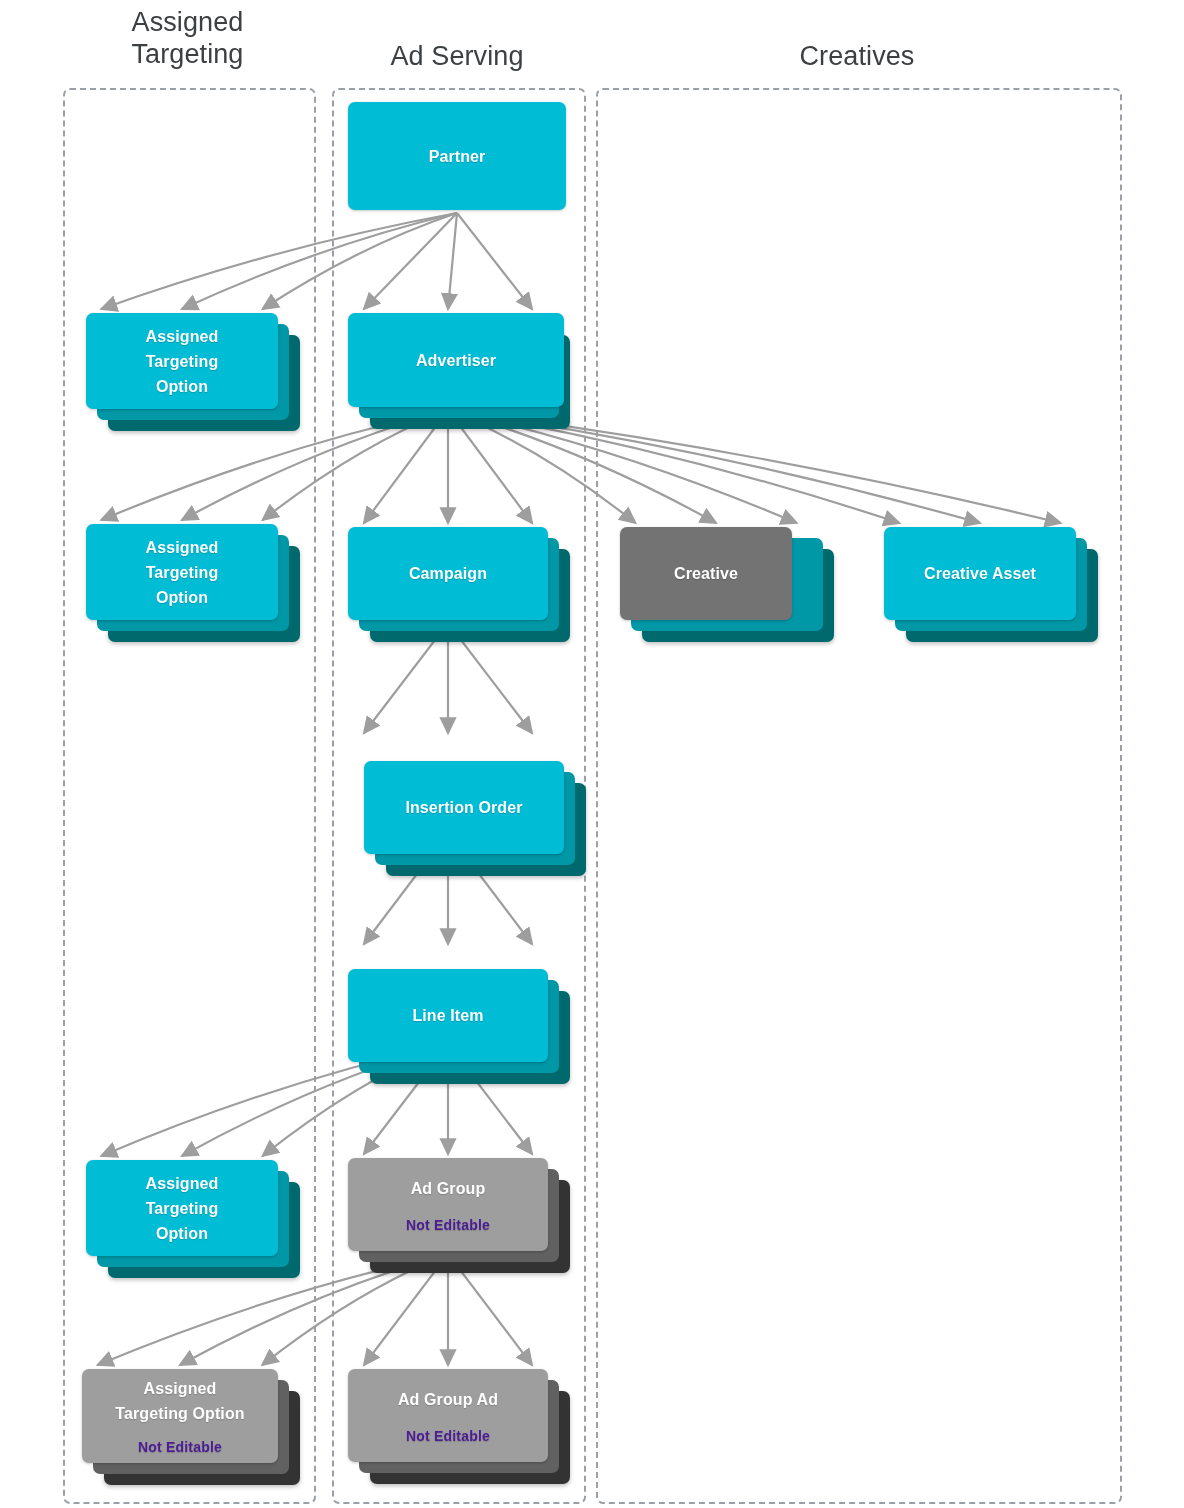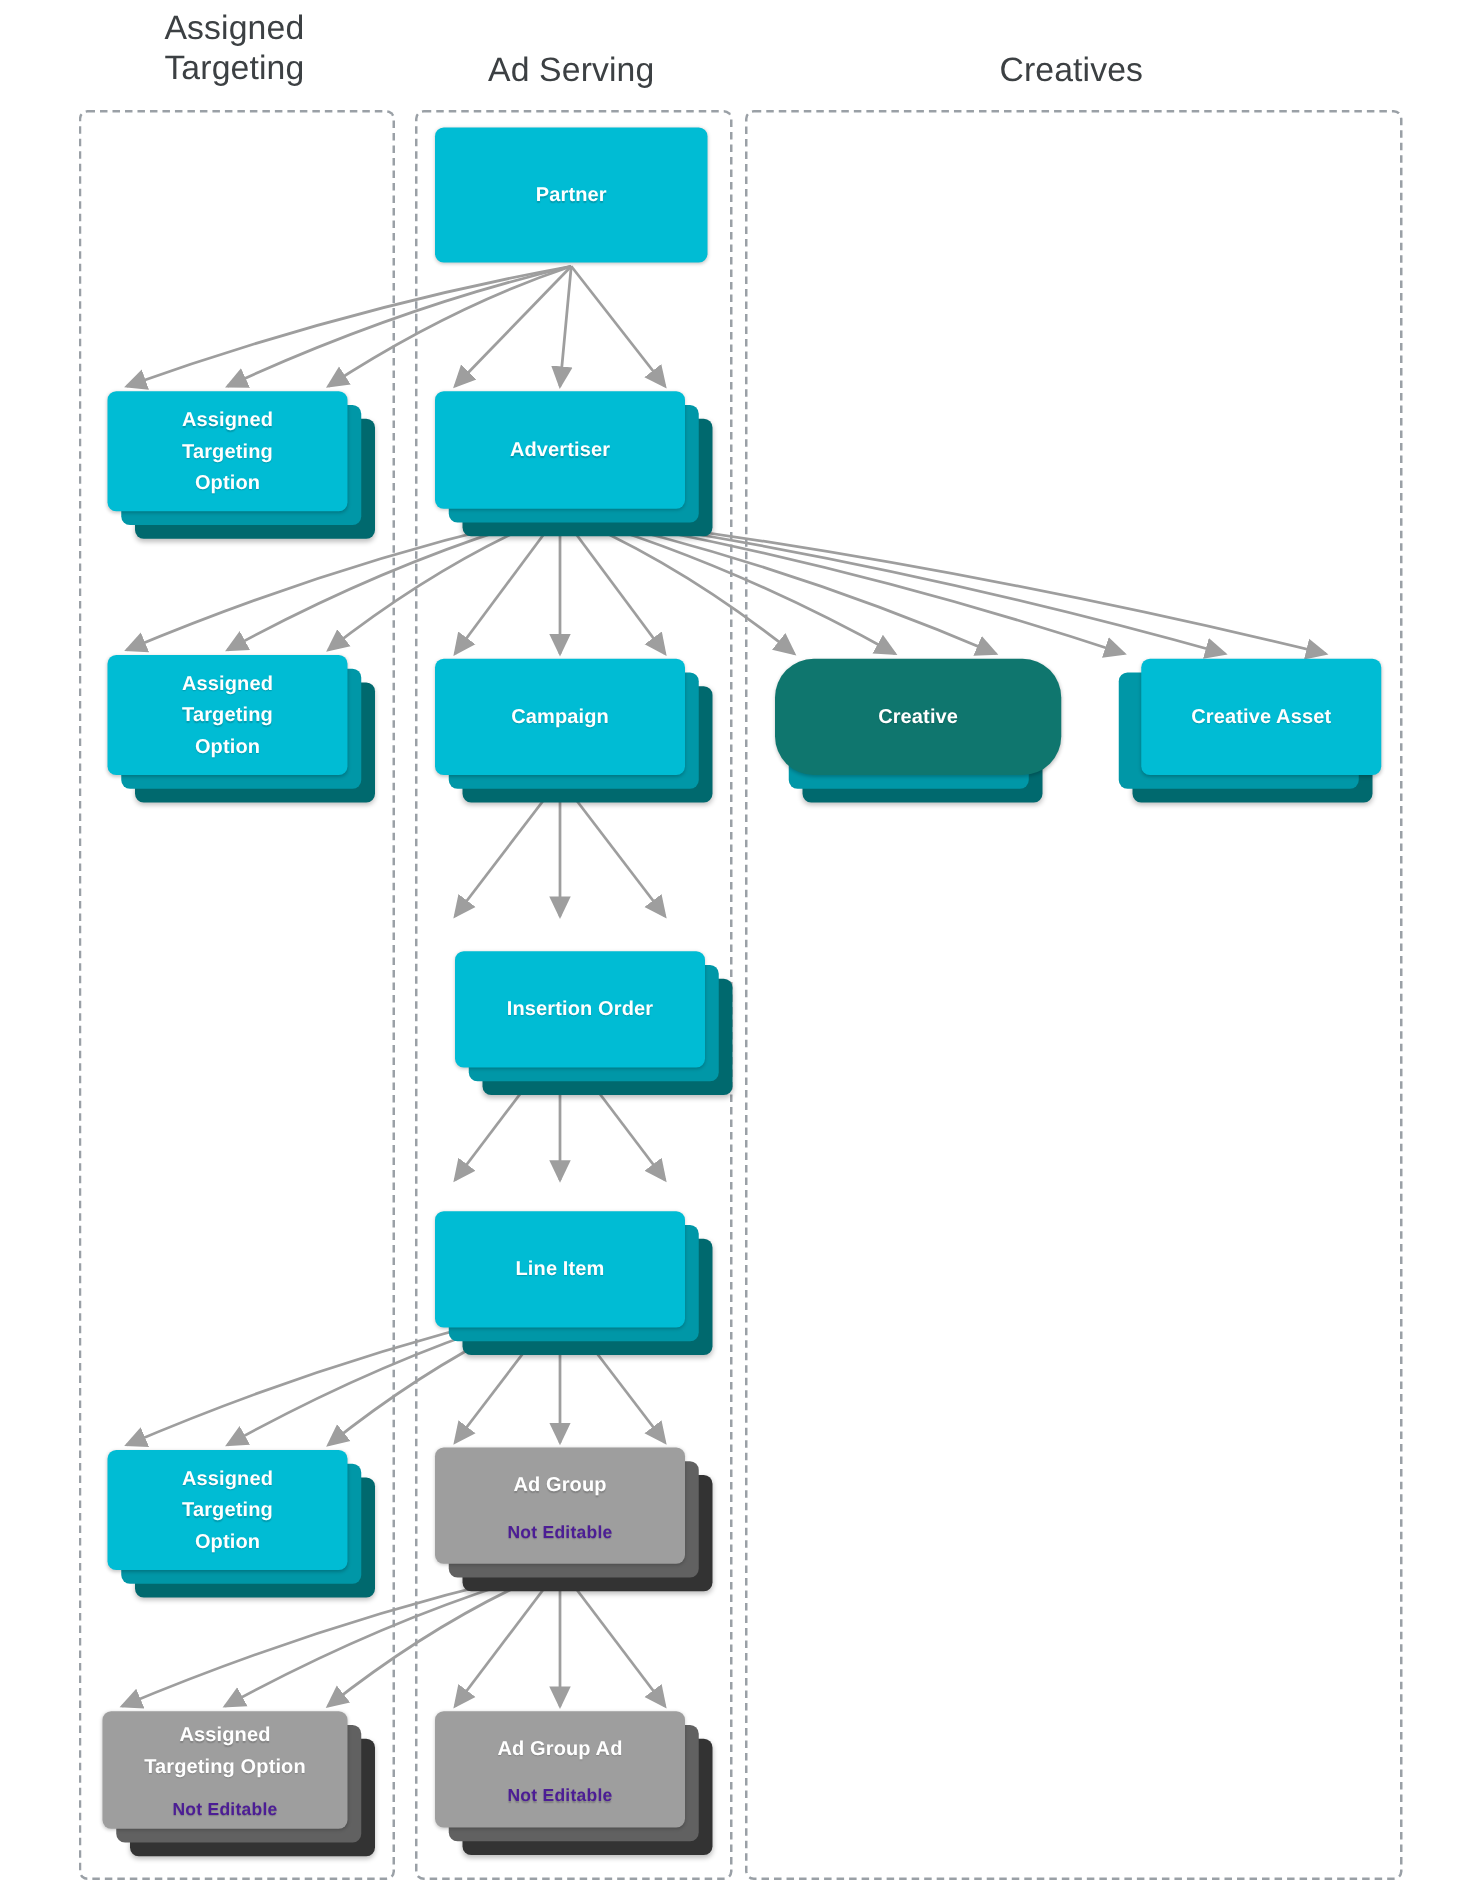--- a/index.html
+++ b/index.html
@@ -99,21 +99,21 @@
           <div class="title">
             <div>Assigned</div>
             <div>Targeting</div>
             <div>Option</div>
           </div>
         </div>
       </div>
       <div class="node" style="left: 348px; top: 313px; width: 200px; height: 94px;">
         <div class="layer" style="left: 22px; top: 22px; width: 200px; height: 94px; background: rgb(0, 105, 110); box-shadow: rgba(0, 0, 0, 0.25) 0px 2px 4px;"></div>
         <div class="layer" style="left: 11px; top: 11px; width: 200px; height: 94px; background: rgb(0, 151, 167);"></div>
-        <div class="front" style="width: 200px; height: 94px; background: rgb(0, 188, 212);">
+        <div class="front" style="width: 216px; height: 94px; background: rgb(0, 188, 212);">
           <div class="title">
             <div>Advertiser</div>
           </div>
         </div>
       </div>
       <div class="node" style="left: 86px; top: 524px; width: 192px; height: 96px;">
         <div class="layer" style="left: 22px; top: 22px; width: 192px; height: 96px; background: rgb(0, 105, 110); box-shadow: rgba(0, 0, 0, 0.25) 0px 2px 4px;"></div>
         <div class="layer" style="left: 11px; top: 11px; width: 192px; height: 96px; background: rgb(0, 151, 167);"></div>
         <div class="front" style="width: 192px; height: 96px; background: rgb(0, 188, 212);">
           <div class="title">
@@ -128,30 +128,30 @@
         <div class="layer" style="left: 11px; top: 11px; width: 200px; height: 93px; background: rgb(0, 151, 167);"></div>
         <div class="front" style="width: 200px; height: 93px; background: rgb(0, 188, 212);">
           <div class="title">
             <div>Campaign</div>
           </div>
         </div>
       </div>
       <div class="node" style="left: 620px; top: 527px; width: 192px; height: 93px;">
         <div class="layer" style="left: 22px; top: 22px; width: 192px; height: 93px; background: rgb(0, 105, 110); box-shadow: rgba(0, 0, 0, 0.25) 0px 2px 4px;"></div>
         <div class="layer" style="left: 11px; top: 11px; width: 192px; height: 93px; background: rgb(0, 151, 167);"></div>
-        <div class="front" style="width: 229px; height: 93px; background: #0f766e; border-radius: 31px;">
+        <div class="front" style="width: 172px; height: 93px; background: #737373;">
           <div class="title">
             <div>Creative</div>
           </div>
         </div>
       </div>
       <div class="node" style="left: 884px; top: 527px; width: 192px; height: 93px;">
         <div class="layer" style="left: 22px; top: 22px; width: 192px; height: 93px; background: rgb(0, 105, 110); box-shadow: rgba(0, 0, 0, 0.25) 0px 2px 4px;"></div>
         <div class="layer" style="left: 11px; top: 11px; width: 192px; height: 93px; background: rgb(0, 151, 167);"></div>
-        <div class="front" style="width: 192px; height: 93px; background: rgb(0, 188, 212); margin-left: 29px;">
+        <div class="front" style="width: 192px; height: 93px; background: rgb(0, 188, 212);">
           <div class="title">
             <div>Creative Asset</div>
           </div>
         </div>
       </div>
       <div class="node" style="left: 364px; top: 737px; width: 228px; height: 93px; margin-top: 24px;">
         <div class="layer" style="left: 22px; top: 22px; width: 200px; height: 93px; background: rgb(0, 105, 110); box-shadow: rgba(0, 0, 0, 0.25) 0px 2px 4px;"></div>
         <div class="layer" style="left: 11px; top: 11px; width: 200px; height: 93px; background: rgb(0, 151, 167);"></div>
         <div class="front" style="width: 200px; height: 93px; background: rgb(0, 188, 212);">
           <div class="title">

